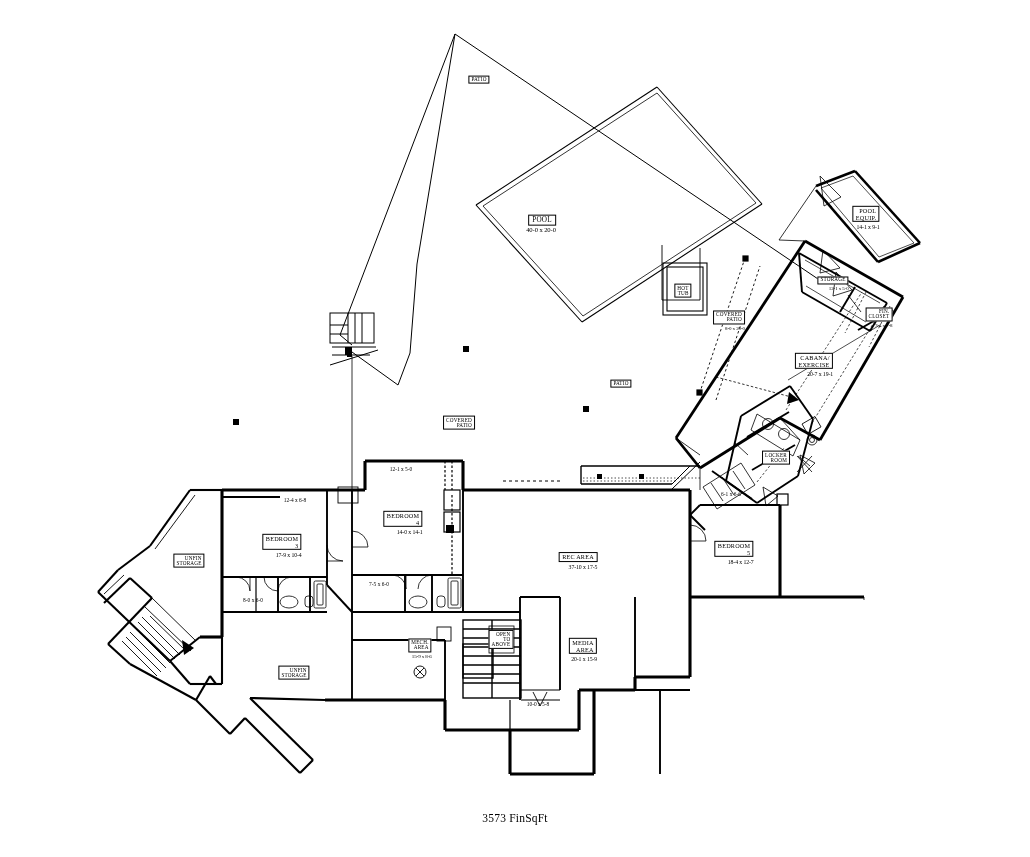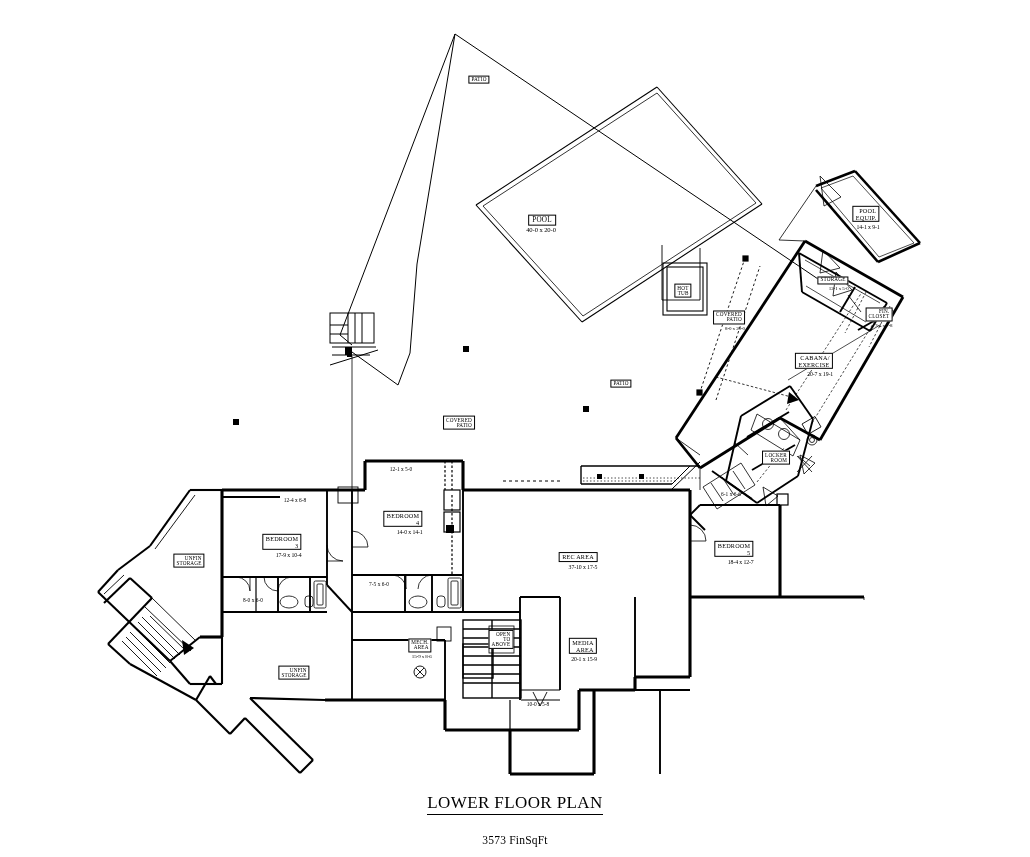--- a/index.html
+++ b/index.html
@@ -522,17 +522,16 @@
   <div id="dim-labels">
       <div class="dim-text dt-xs" style="left: 253px; top: 600px;">8-0 x 6-0</div>
       <div class="dim-text dt-xs" style="left: 295px; top: 500px;">12-4 x 6-8</div>
       <div class="dim-text dt-xs" style="left: 401px; top: 469px;">12-1 x 5-0</div>
       <div class="dim-text dt-xs" style="left: 379px; top: 584px;">7-5 x 6-0</div>
       <div class="dim-text dt-xs" style="left: 731px; top: 494px;">6-1 x 6-6</div>
       <div class="dim-text dt-xs" style="left: 538px; top: 704px;">10-0 x 5-8</div>
     </div>
 
   <div id="title-block">
-    <div id="title-main">LOWER FLOOR PLAN</div>
     <div id="title-sub">3573 FinSqFt</div>
   </div>
 
 </div>
 
 </body></html>

